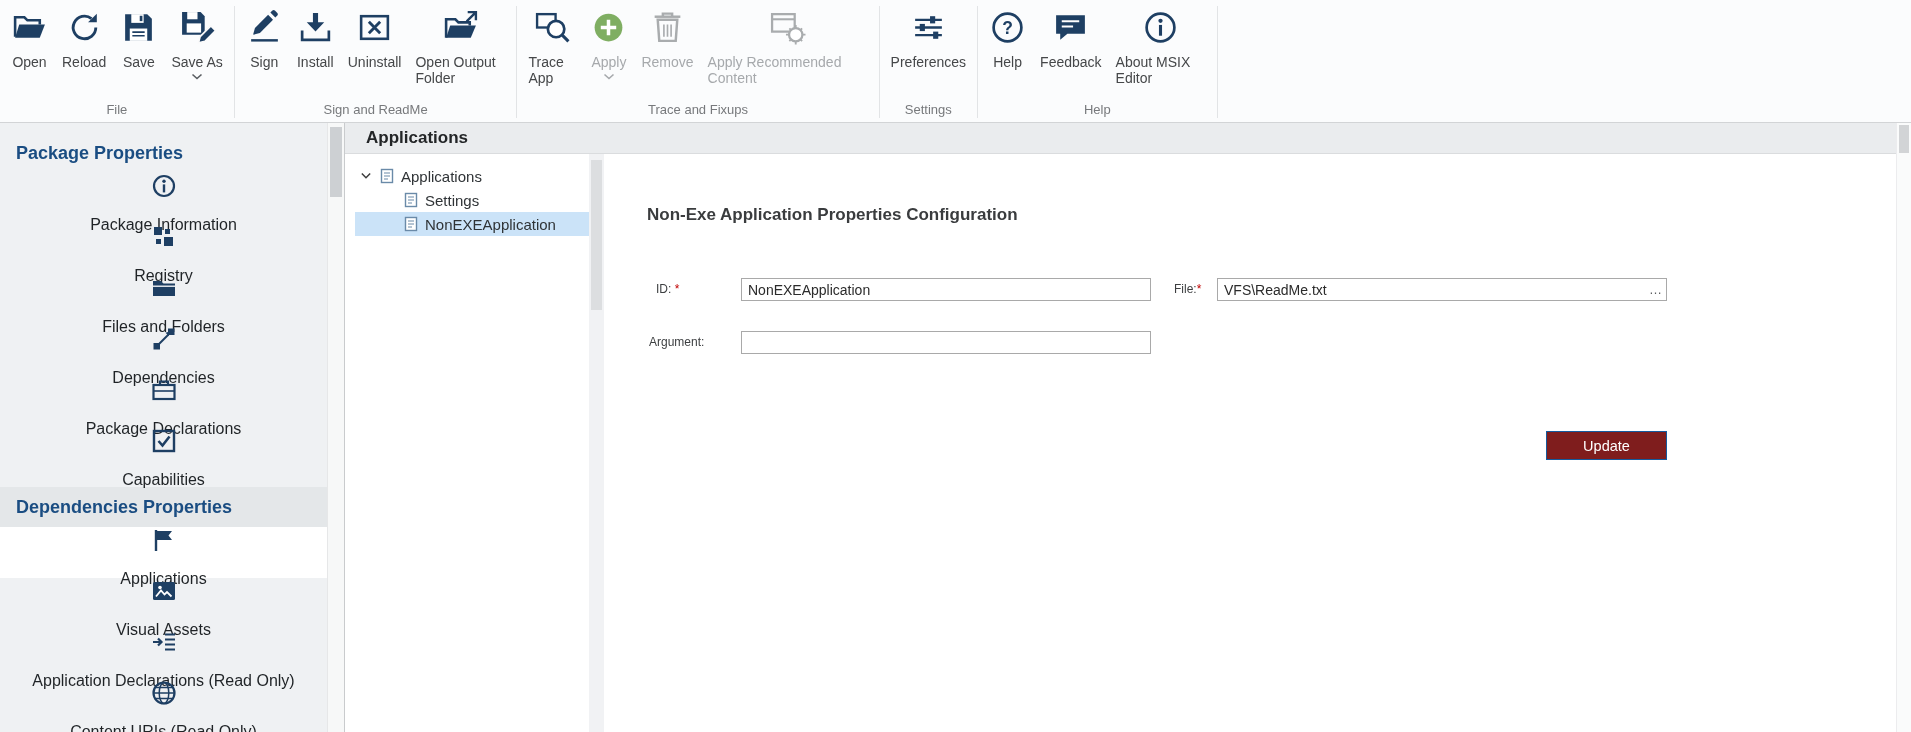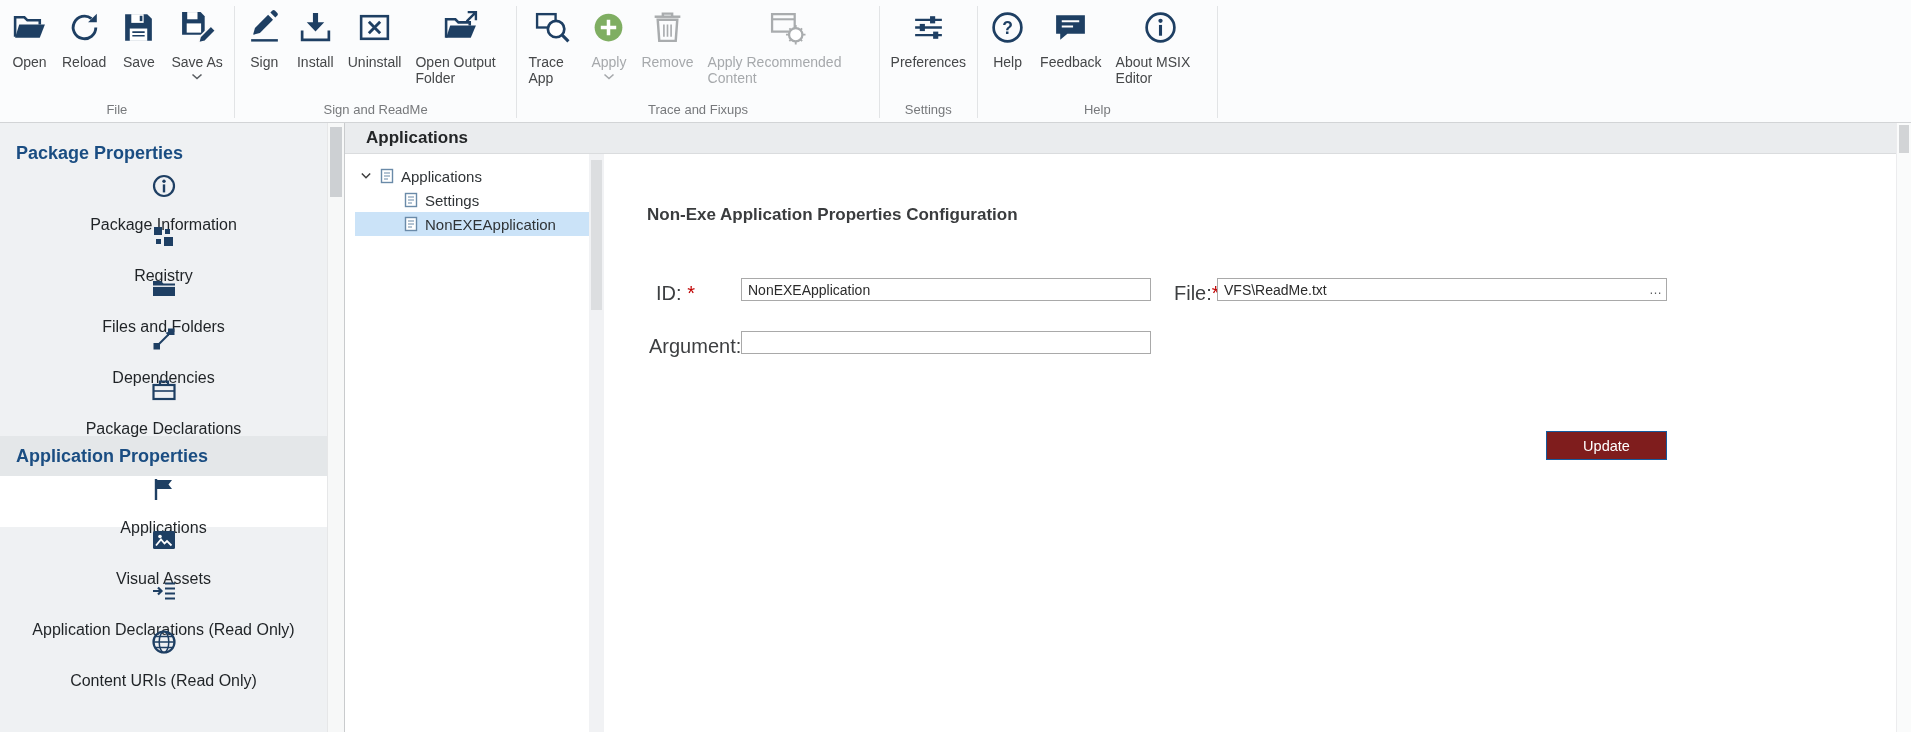--- a/index.html
+++ b/index.html
@@ -41,21 +41,21 @@
   .trow .chev{width:14px;height:10px;flex:0 0 auto;}
   .trow.child{padding-left:58px;}
   .trow.child.selected{background:#cbe3f8;margin-left:10px;padding-left:48px;}
   .trow svg.doc{width:16px;height:16px;flex:0 0 auto;}
 
   .tree-scroll{width:15px;background:#f1f2f4;position:relative;flex:0 0 auto;}
   .tree-scroll .thumb{position:absolute;left:2px;right:2px;top:6px;height:150px;background:#dcdee0;}
 
   .detail{flex:1;position:relative;background:#fff;}
   .fheading{position:absolute;left:43px;top:51px;font-size:17px;font-weight:bold;color:#3a3c3e;}
-  .flabel{position:absolute;font-size:20px;color:#3d3f41;white-space:nowrap;}
+  .flabel{position:absolute;font-size:12px;color:#3d3f41;white-space:nowrap;}
   .req{color:#c00000;}
   .tbox{position:absolute;height:23px;border:1px solid #a9a9a9;background:#fff;font-family:inherit;font-size:14px;color:#2b2b2b;padding:0 6px;outline:none;}
   .lbl-id{left:52px;top:128px;}
   .in-id{left:137px;top:124px;width:410px;}
   .lbl-file{left:570px;top:128px;}
   .filewrap{position:absolute;left:613px;top:124px;width:450px;height:23px;}
   .filewrap .tbox{position:absolute;left:0;top:0;width:100%;height:100%;padding-right:24px;}
   .browse{position:absolute;right:5px;top:0;height:23px;display:flex;align-items:center;font-size:13px;color:#5d5f61;cursor:default;}
   .lbl-arg{left:45px;top:181px;}
   .in-arg{left:137px;top:177px;width:410px;}
@@ -278,22 +278,29 @@
       <span>Dependencies</span>
     </div>
     <div class="sitem">
       <svg viewBox="0 0 26 26">
           <rect x="2.5" y="8" width="21" height="14" fill="none" stroke="#1e3f63" stroke-width="2.2"></rect>
           <path d="M9 8V4.5h8V8" fill="none" stroke="#1e3f63" stroke-width="2.2"></path>
           <path d="M2.5 14h21" stroke="#1e3f63" stroke-width="1.6"></path>
         </svg>
       <span>Package Declarations</span>
     </div>
-
-    <div class="sheader banded">Application Properties</div>
+    <div class="sitem">
+      <svg viewBox="0 0 26 26">
+          <rect x="3" y="3" width="20" height="20" fill="none" stroke="#1e3f63" stroke-width="2.4"></rect>
+          <path d="M7.5 13l4 4.5L18.5 8.5" fill="none" stroke="#1e3f63" stroke-width="2.6"></path>
+        </svg>
+      <span>Capabilities</span>
+    </div>
+
+    <div class="sheader banded">Dependencies Properties</div>
 
     <div class="sitem selected">
       <svg viewBox="0 0 26 26">
           <path d="M5 24V3" stroke="#1e3f63" stroke-width="2.4"></path>
           <path d="M5 4h16l-3.5 4.5L21 13H5z" fill="#1e3f63"></path>
         </svg>
       <span>Applications</span>
     </div>
     <div class="sitem">
       <svg viewBox="0 0 26 26">

